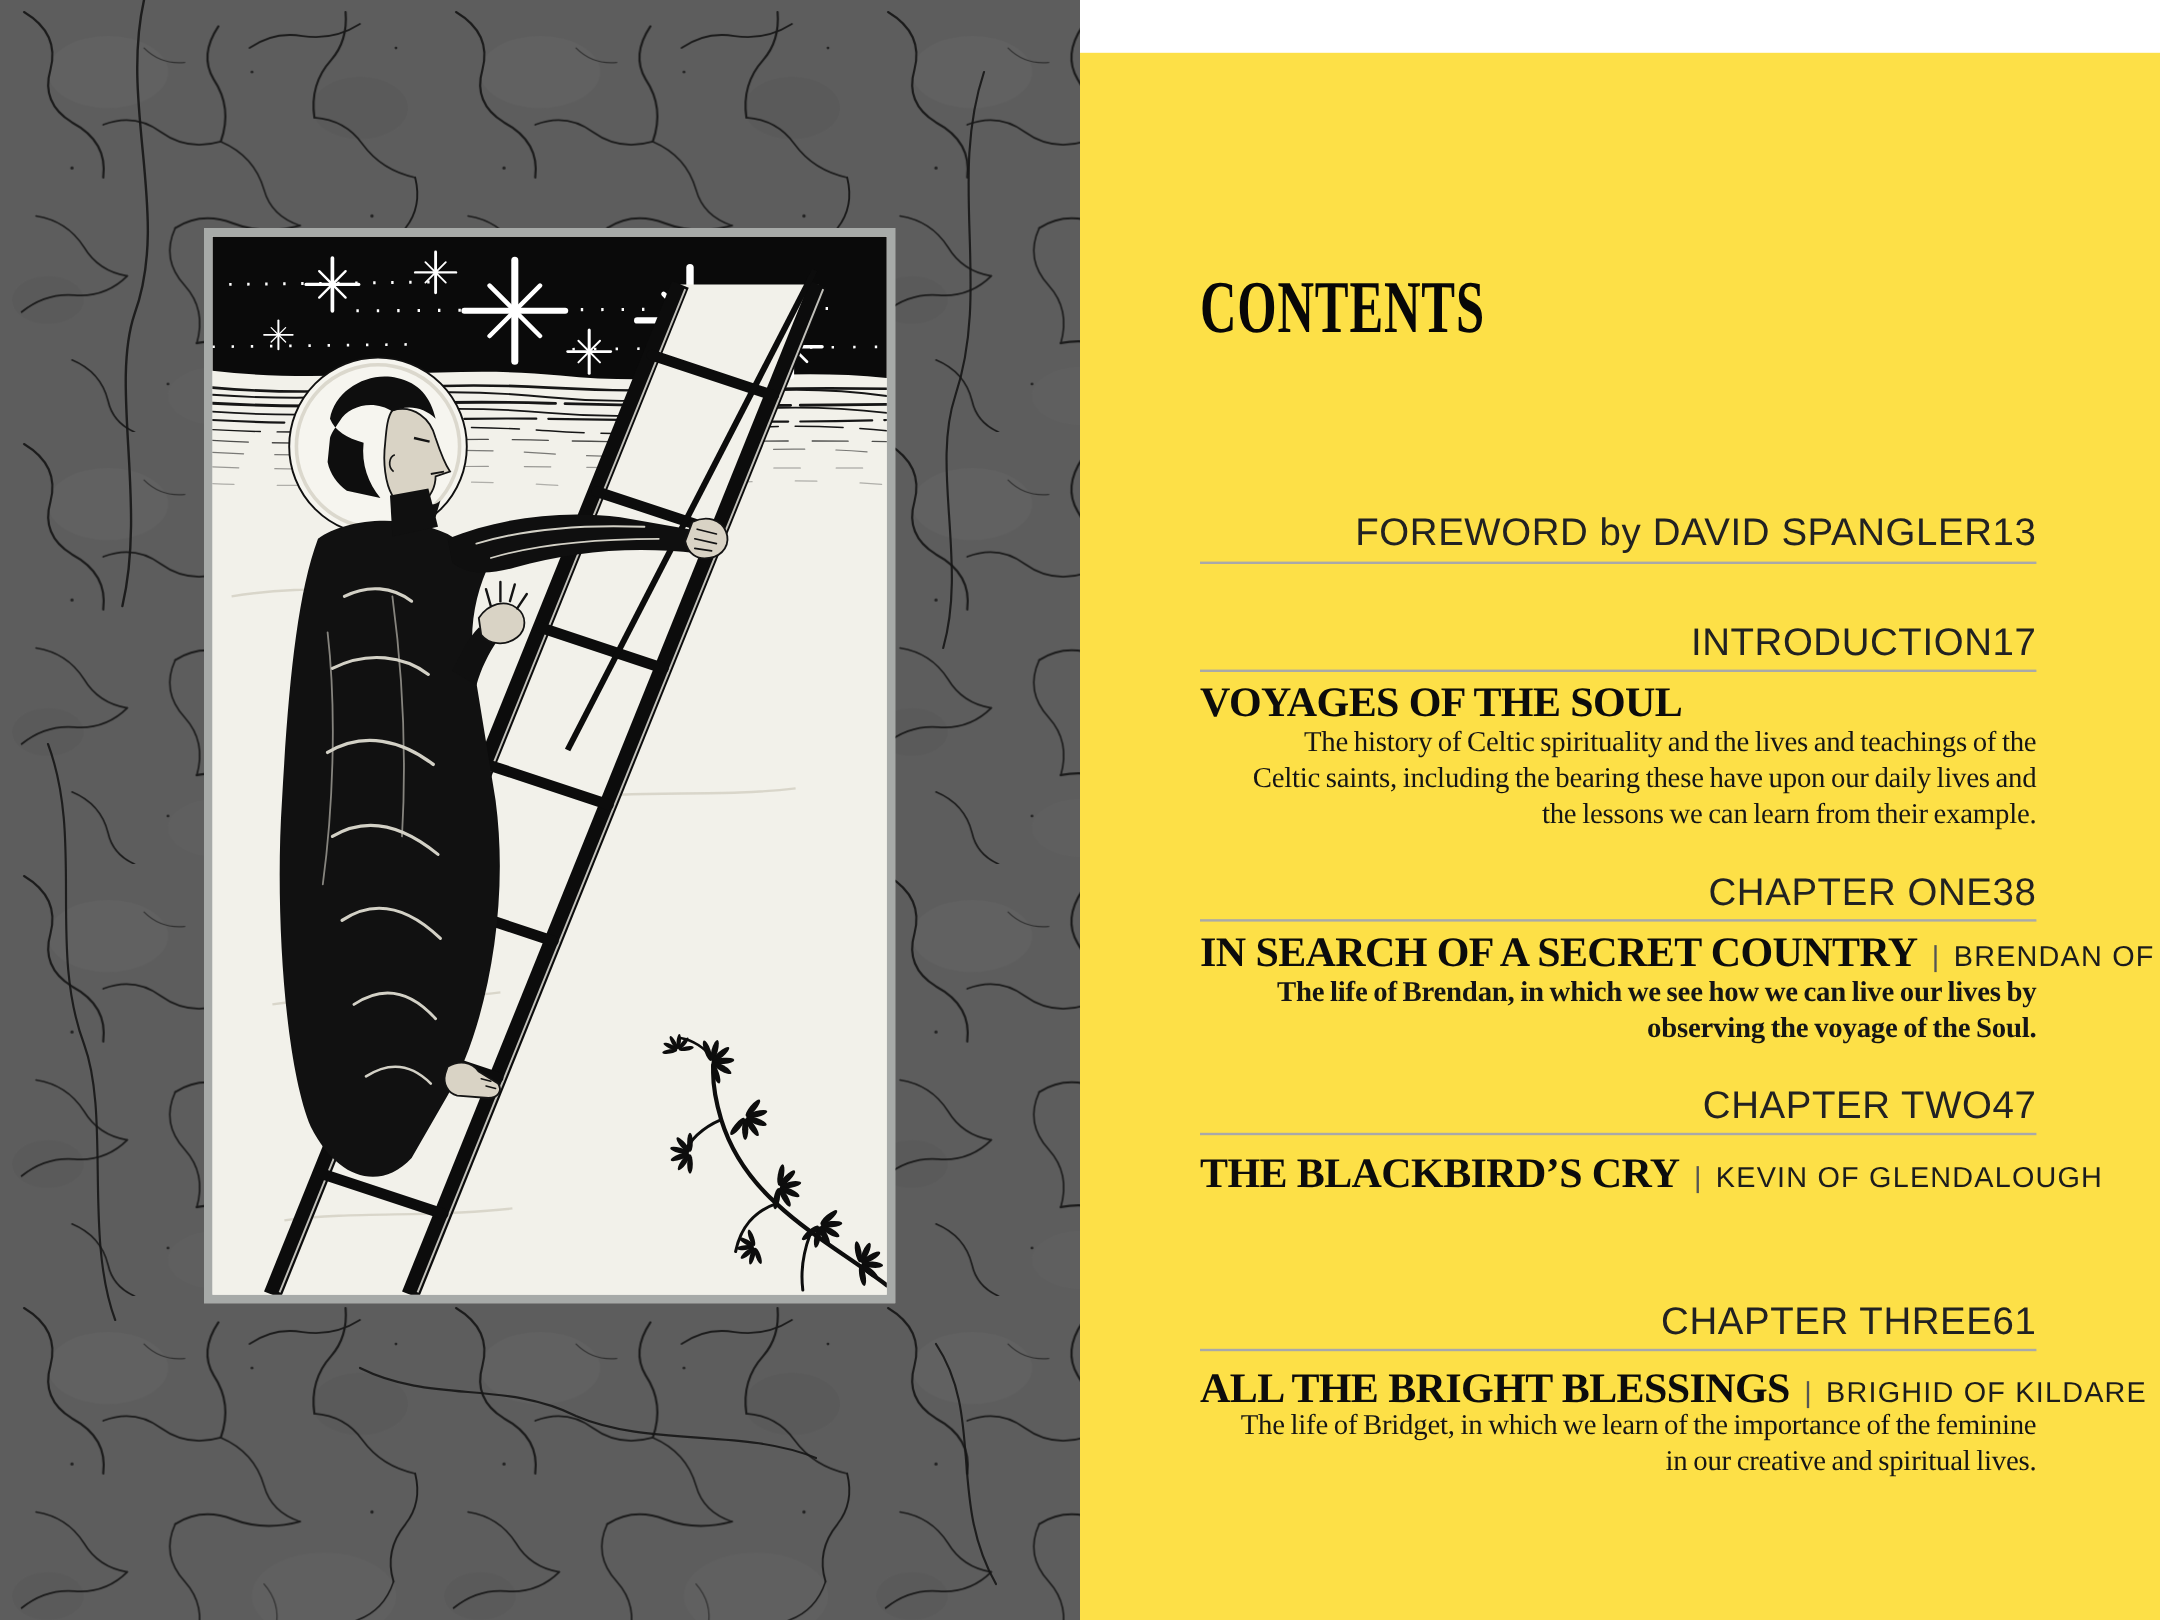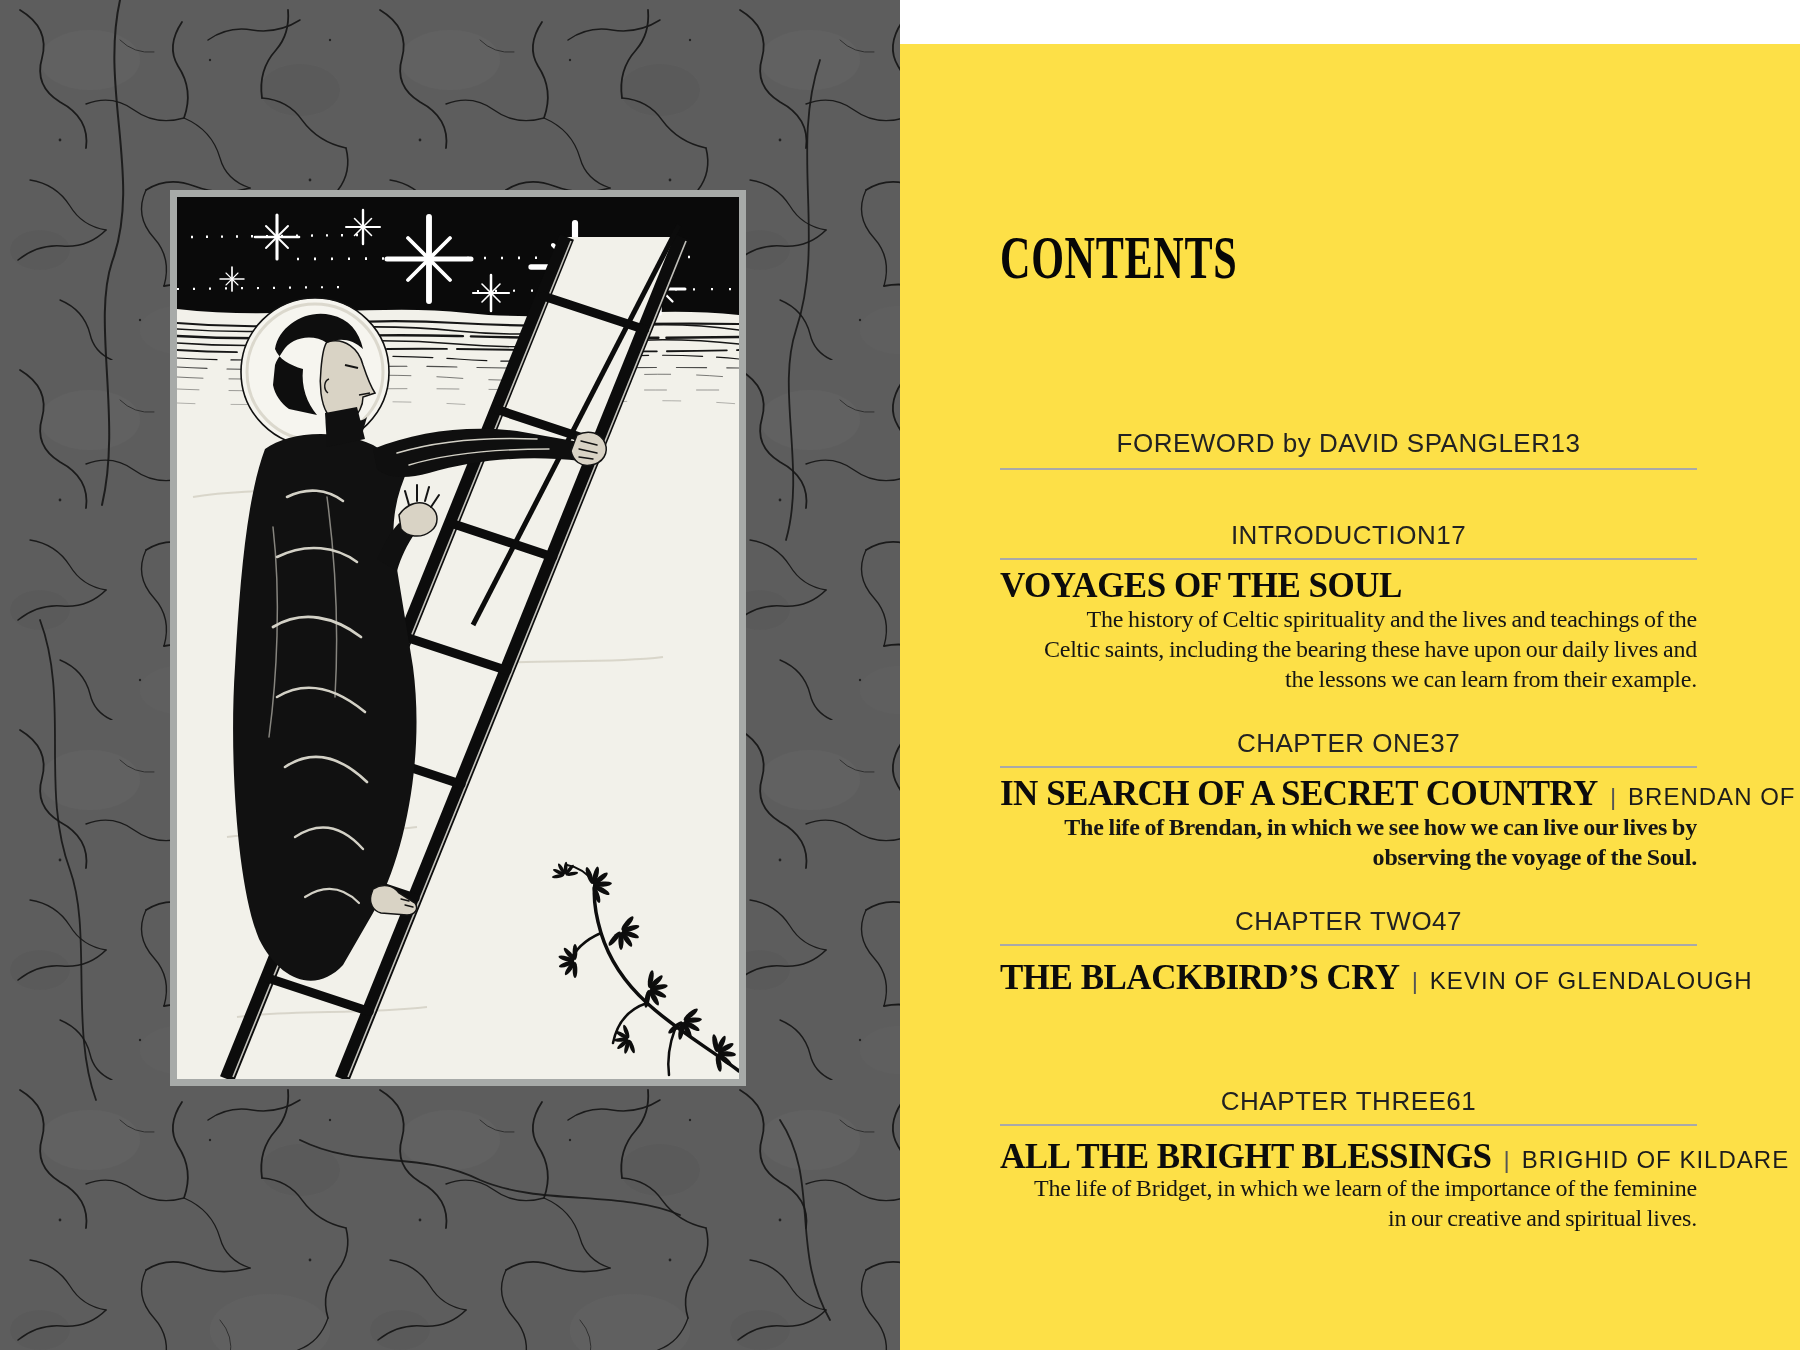--- a/index.html
+++ b/index.html
@@ -16,22 +16,22 @@
   }
   .frame svg{display:block;}
   
   .right-page{position:absolute;left:900px;top:0;width:900px;height:1350px;background:#fde047;margin-top:44px;}
   .abs{position:absolute;left:100px;width:697px;}
   .heading{
     margin:0;font-family:"Liberation Serif",serif;font-weight:700;font-size:62px;
     line-height:64px;letter-spacing:1px;color:#070707;white-space:nowrap;
     transform:scaleX(.68);transform-origin:0 50%;
   }
-  .rowline{display:flex;justify-content:center;align-items:baseline;
-    font-size:26px;line-height:30px;color:#222222;}
+  .rowline{display:flex;justify-content:flex-end;align-items:baseline;
+    font-size:32px;line-height:30px;color:#222222;}
   .rowline .lbl{letter-spacing:.5px;}
   .rowline .pg{letter-spacing:.5px;}
   .rule{height:2px;background:#a9a9a9;}
   .ctitle{display:flex;align-items:baseline;gap:12px;line-height:32px;white-space:nowrap;}
   .ctitle .t{font-family:"Liberation Serif",serif;font-weight:700;font-size:35px;
     letter-spacing:-0.5px;color:#0c0c0c;}
   .ctitle .sep{font-size:24px;color:#555555;}
   .ctitle .sub{font-size:24px;letter-spacing:1px;color:#1c1c1c;}
   .desc{font-family:"Liberation Serif",serif;font-size:24px;line-height:30px;
     letter-spacing:-0.2px;word-spacing:-1px;color:#151515;white-space:pre-line;text-align:right;}
@@ -263,21 +263,21 @@
   <div class="rule abs" style="top:514px;"></div>
   <div class="ctitle abs" style="top:526px;">
     <span class="t">VOYAGES OF THE SOUL</span>
   </div>
   <div class="desc abs" style="top:560px;">The history of Celtic spirituality and the lives and teachings of the
 Celtic saints, including the bearing these have upon our daily lives and
 the lessons we can learn from their example.</div>
 
   <div class="rowline abs" style="top:684px;">
     <span class="lbl">CHAPTER ONE</span>
-    <span class="pg">37</span>
+    <span class="pg">38</span>
   </div>
   <div class="rule abs" style="top:722px;"></div>
   <div class="ctitle abs" style="top:734px;">
     <span class="t">IN SEARCH OF A SECRET COUNTRY</span>
     <span class="sep">|</span>
     <span class="sub">BRENDAN OF CLONFERT</span>
   </div>
   <div class="desc abs" style="top:768px;font-weight:bold;">The life of Brendan, in which we see how we can live our lives by
 observing the voyage of the Soul.</div>
 

